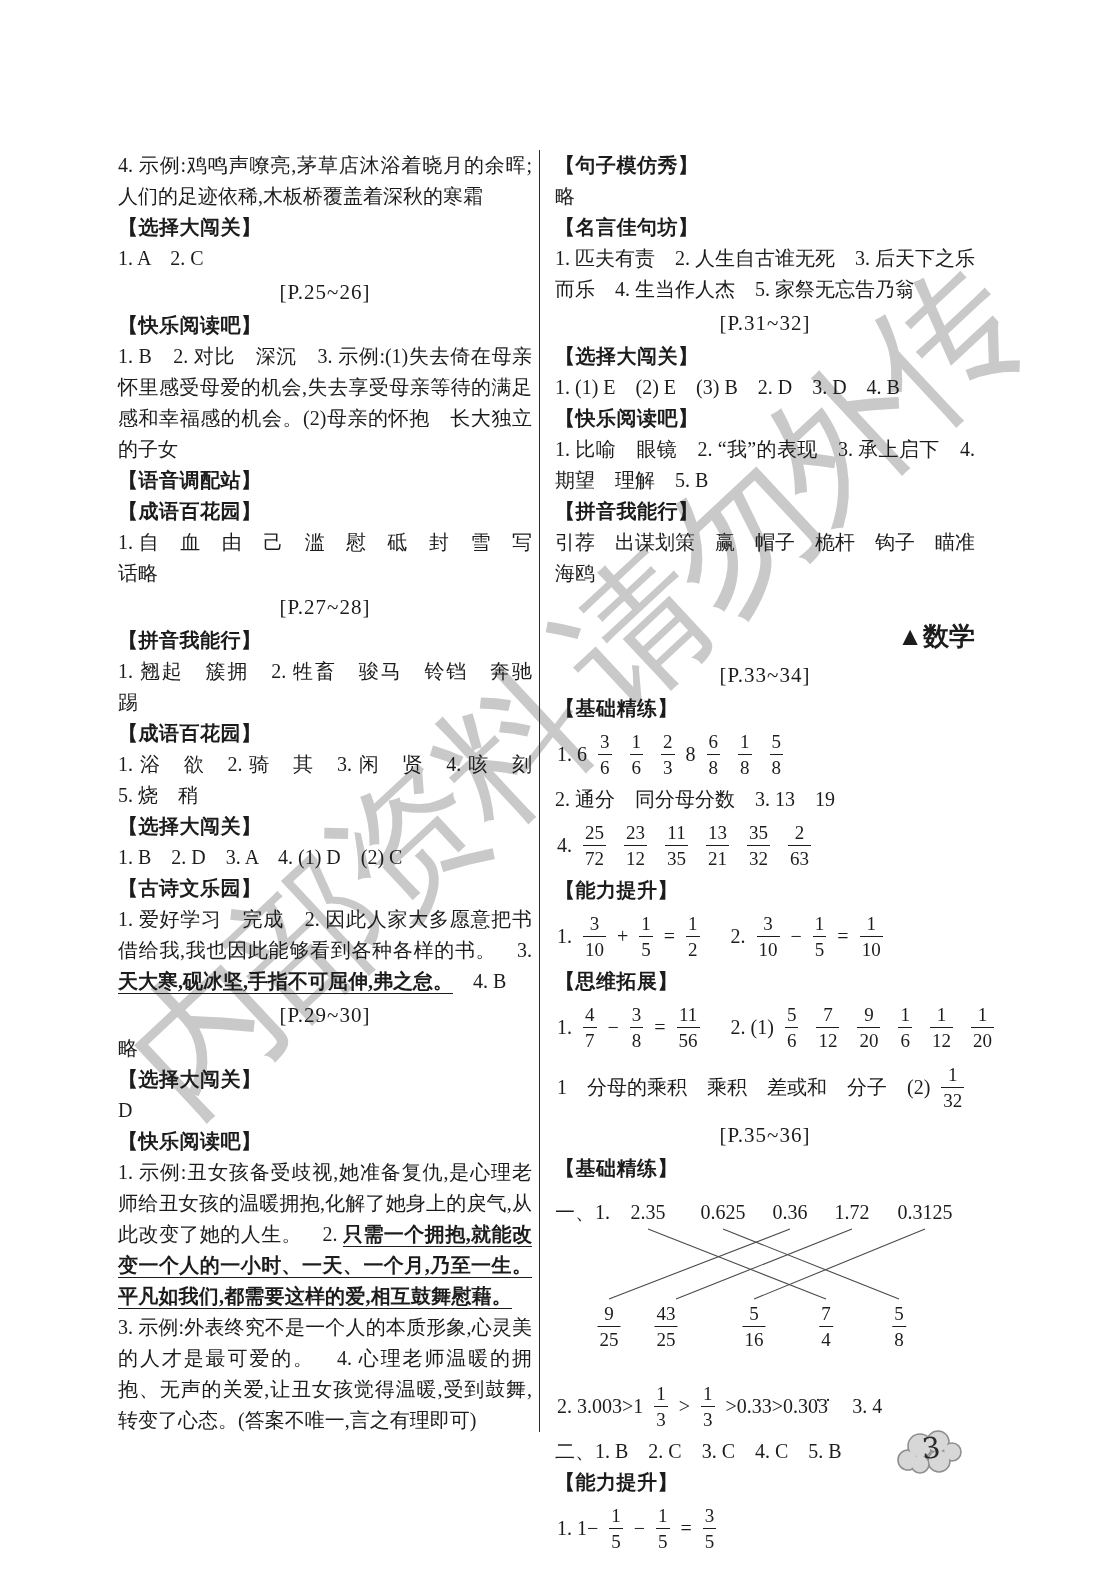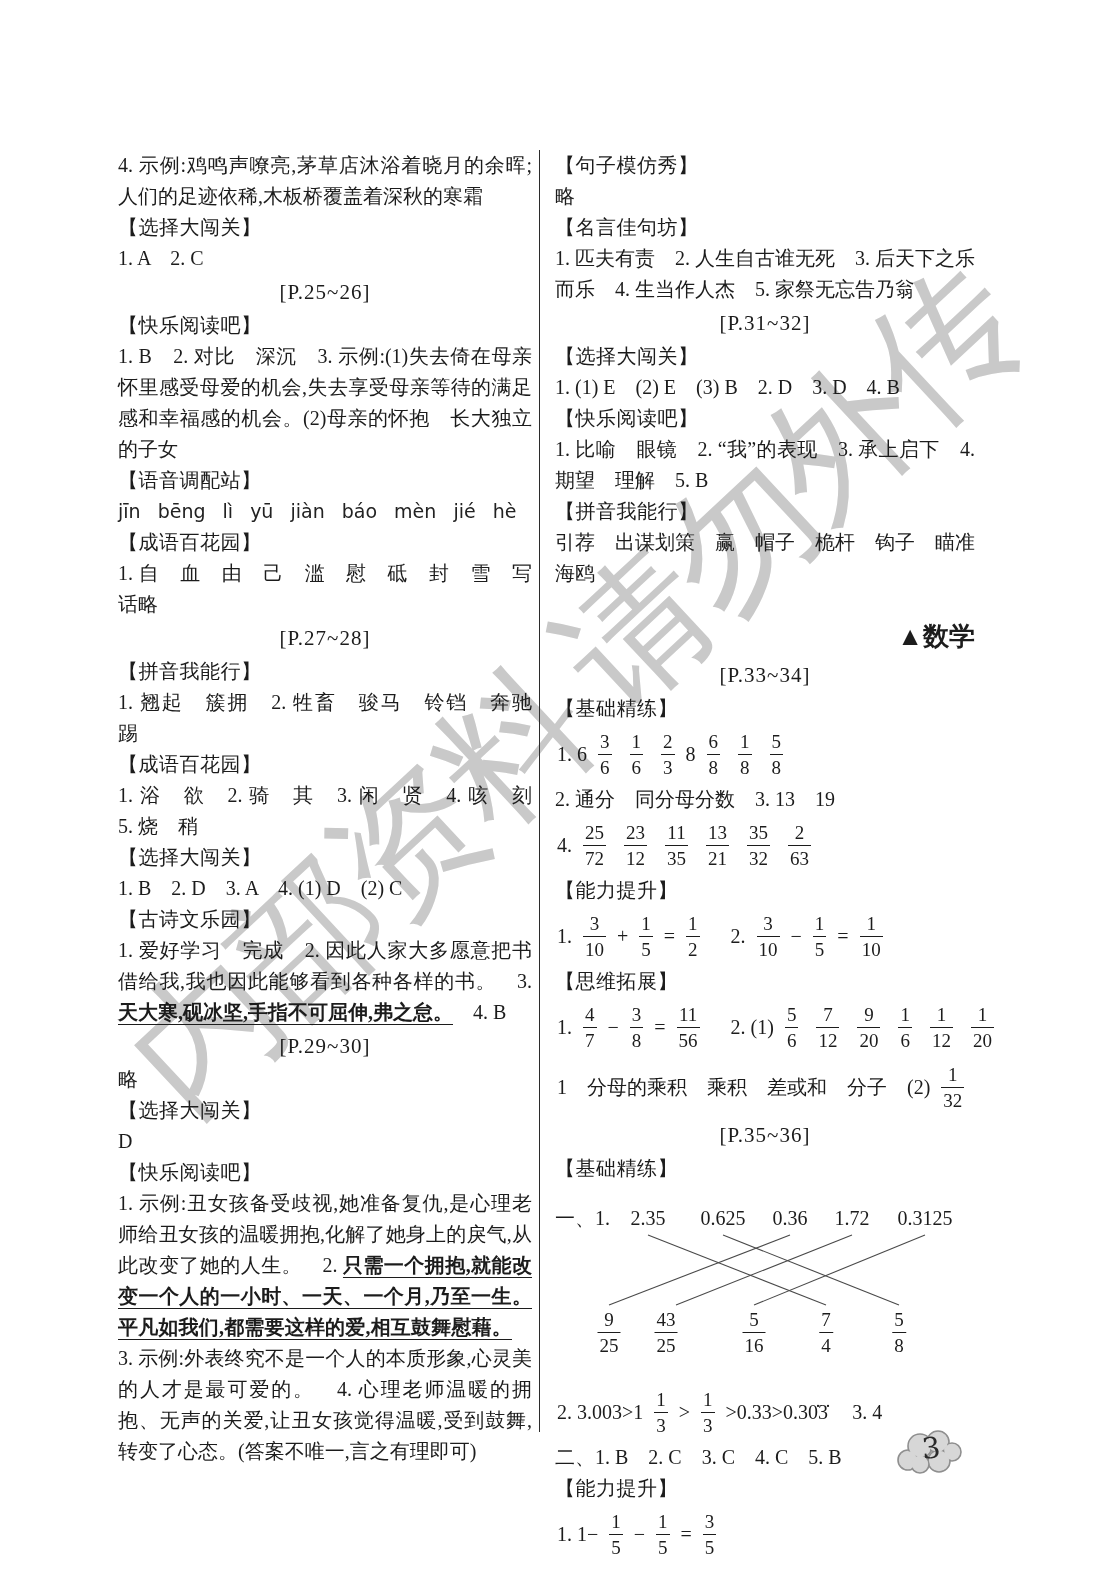--- a/index.html
+++ b/index.html
@@ -17,41 +17,41 @@
     font-family:"Liberation Serif","DejaVu Serif",serif;
     z-index:0;pointer-events:none;
   }
   .columns{position:absolute;left:118px;top:150px;z-index:1;display:flex;}
   .col-left{width:414px;}
   .divider{width:0;border-left:1.7px solid #2b2b2b;height:1282px;margin-left:7px;}
   .col-right{width:420px;margin-left:15px;}
   p.para{margin:0;text-align:justify;}
   .sec-heading{
     font-family:"Liberation Sans","DejaVu Sans",sans-serif;
-    font-weight:normal;font-size:20px;line-height:31px;letter-spacing:0.5px;
+    font-weight:bold;font-size:20px;line-height:31px;letter-spacing:0.5px;
   }
   .pageref{text-align:center;font-size:21px;line-height:36px;letter-spacing:1px;}
   .pinyin{
     font-family:"DejaVu Sans","Liberation Sans",sans-serif;
     font-size:19px;line-height:31px;word-spacing:11px;color:#222;
   }
   .subject{
     font-family:"Liberation Sans","DejaVu Sans",sans-serif;
     font-weight:bold;font-size:26px;line-height:34px;margin-top:30px;margin-bottom:4px;text-align:right;
   }
   .mathline{display:flex;align-items:center;min-height:60px;flex-wrap:nowrap;}
   .mathline .mtext{white-space:pre;margin:0 2px;}
   .frac{
     display:inline-flex;flex-direction:column;align-items:center;
     margin:0 9px;font-size:19px;line-height:23px;
   }
   .frac .num,.frac .den{padding:0 2px;}
   .frac .bar{align-self:stretch;height:0;border-top:1.6px solid #1c1c1c;margin:1px 0;}
   .u{text-decoration:underline;text-underline-offset:5px;text-decoration-thickness:1.2px;font-weight:bold;}
-  .matching{position:relative;height:178px;margin-top:20px;}
+  .matching{position:relative;height:178px;margin-top:14px;}
   .match-prefix{position:absolute;left:0;top:0;line-height:28px;}
   .match-dec{position:absolute;top:0;transform:translateX(-50%);line-height:28px;}
   .match-frac{position:absolute;top:104px;transform:translateX(-50%);margin:0;}
   .match-lines{position:absolute;left:0;top:28px;width:420px;height:76px;overflow:visible;}
   .cloud{position:absolute;left:893px;top:1424px;width:76px;height:54px;z-index:1;}
   .cloud .num{
     position:absolute;left:29px;top:7px;font-size:29px;line-height:34px;color:#2a2a2a;
     font-family:"DejaVu Serif","Liberation Serif",serif;transform:rotate(-6deg);
   }
 </style>
@@ -62,21 +62,20 @@
 
 <div class="columns">
   <div class="col-left" id="col-left">
       <p class="para"><span>4. 示例:鸡鸣声嘹亮,茅草店沐浴着晓月的余晖;人们的足迹依稀,木板桥覆盖着深秋的寒霜</span></p>
       <div class="sec-heading">【选择大闯关】</div>
       <p class="para"><span>1. A　2. C</span></p>
       <div class="pageref">[P.25~26]</div>
       <div class="sec-heading">【快乐阅读吧】</div>
       <p class="para"><span>1. B　2. 对比　深沉　3. 示例:(1)失去倚在母亲怀里感受母爱的机会,失去享受母亲等待的满足感和幸福感的机会。(2)母亲的怀抱　长大独立的子女</span></p>
       <div class="sec-heading">【语音调配站】</div>
-      <div class="pinyin">jīn  bēng  lì  yū  jiàn  báo  mèn  jié  hè</div>
       <div class="sec-heading">【成语百花园】</div>
       <p class="para"><span>1. 自　血　由　己　滥　慰　砥　封　雪　写话略</span></p>
       <div class="pageref">[P.27~28]</div>
       <div class="sec-heading">【拼音我能行】</div>
       <p class="para"><span>1. 翘起　簇拥　2. 牲畜　骏马　铃铛　奔驰　踢</span></p>
       <div class="sec-heading">【成语百花园】</div>
       <p class="para"><span>1. 浴　欲　2. 骑　其　3. 闲　贤　4. 咳　刻　5. 烧　稍</span></p>
       <div class="sec-heading">【选择大闯关】</div>
       <p class="para"><span>1. B　2. D　3. A　4. (1) D　(2) C</span></p>
       <div class="sec-heading">【古诗文乐园】</div>

